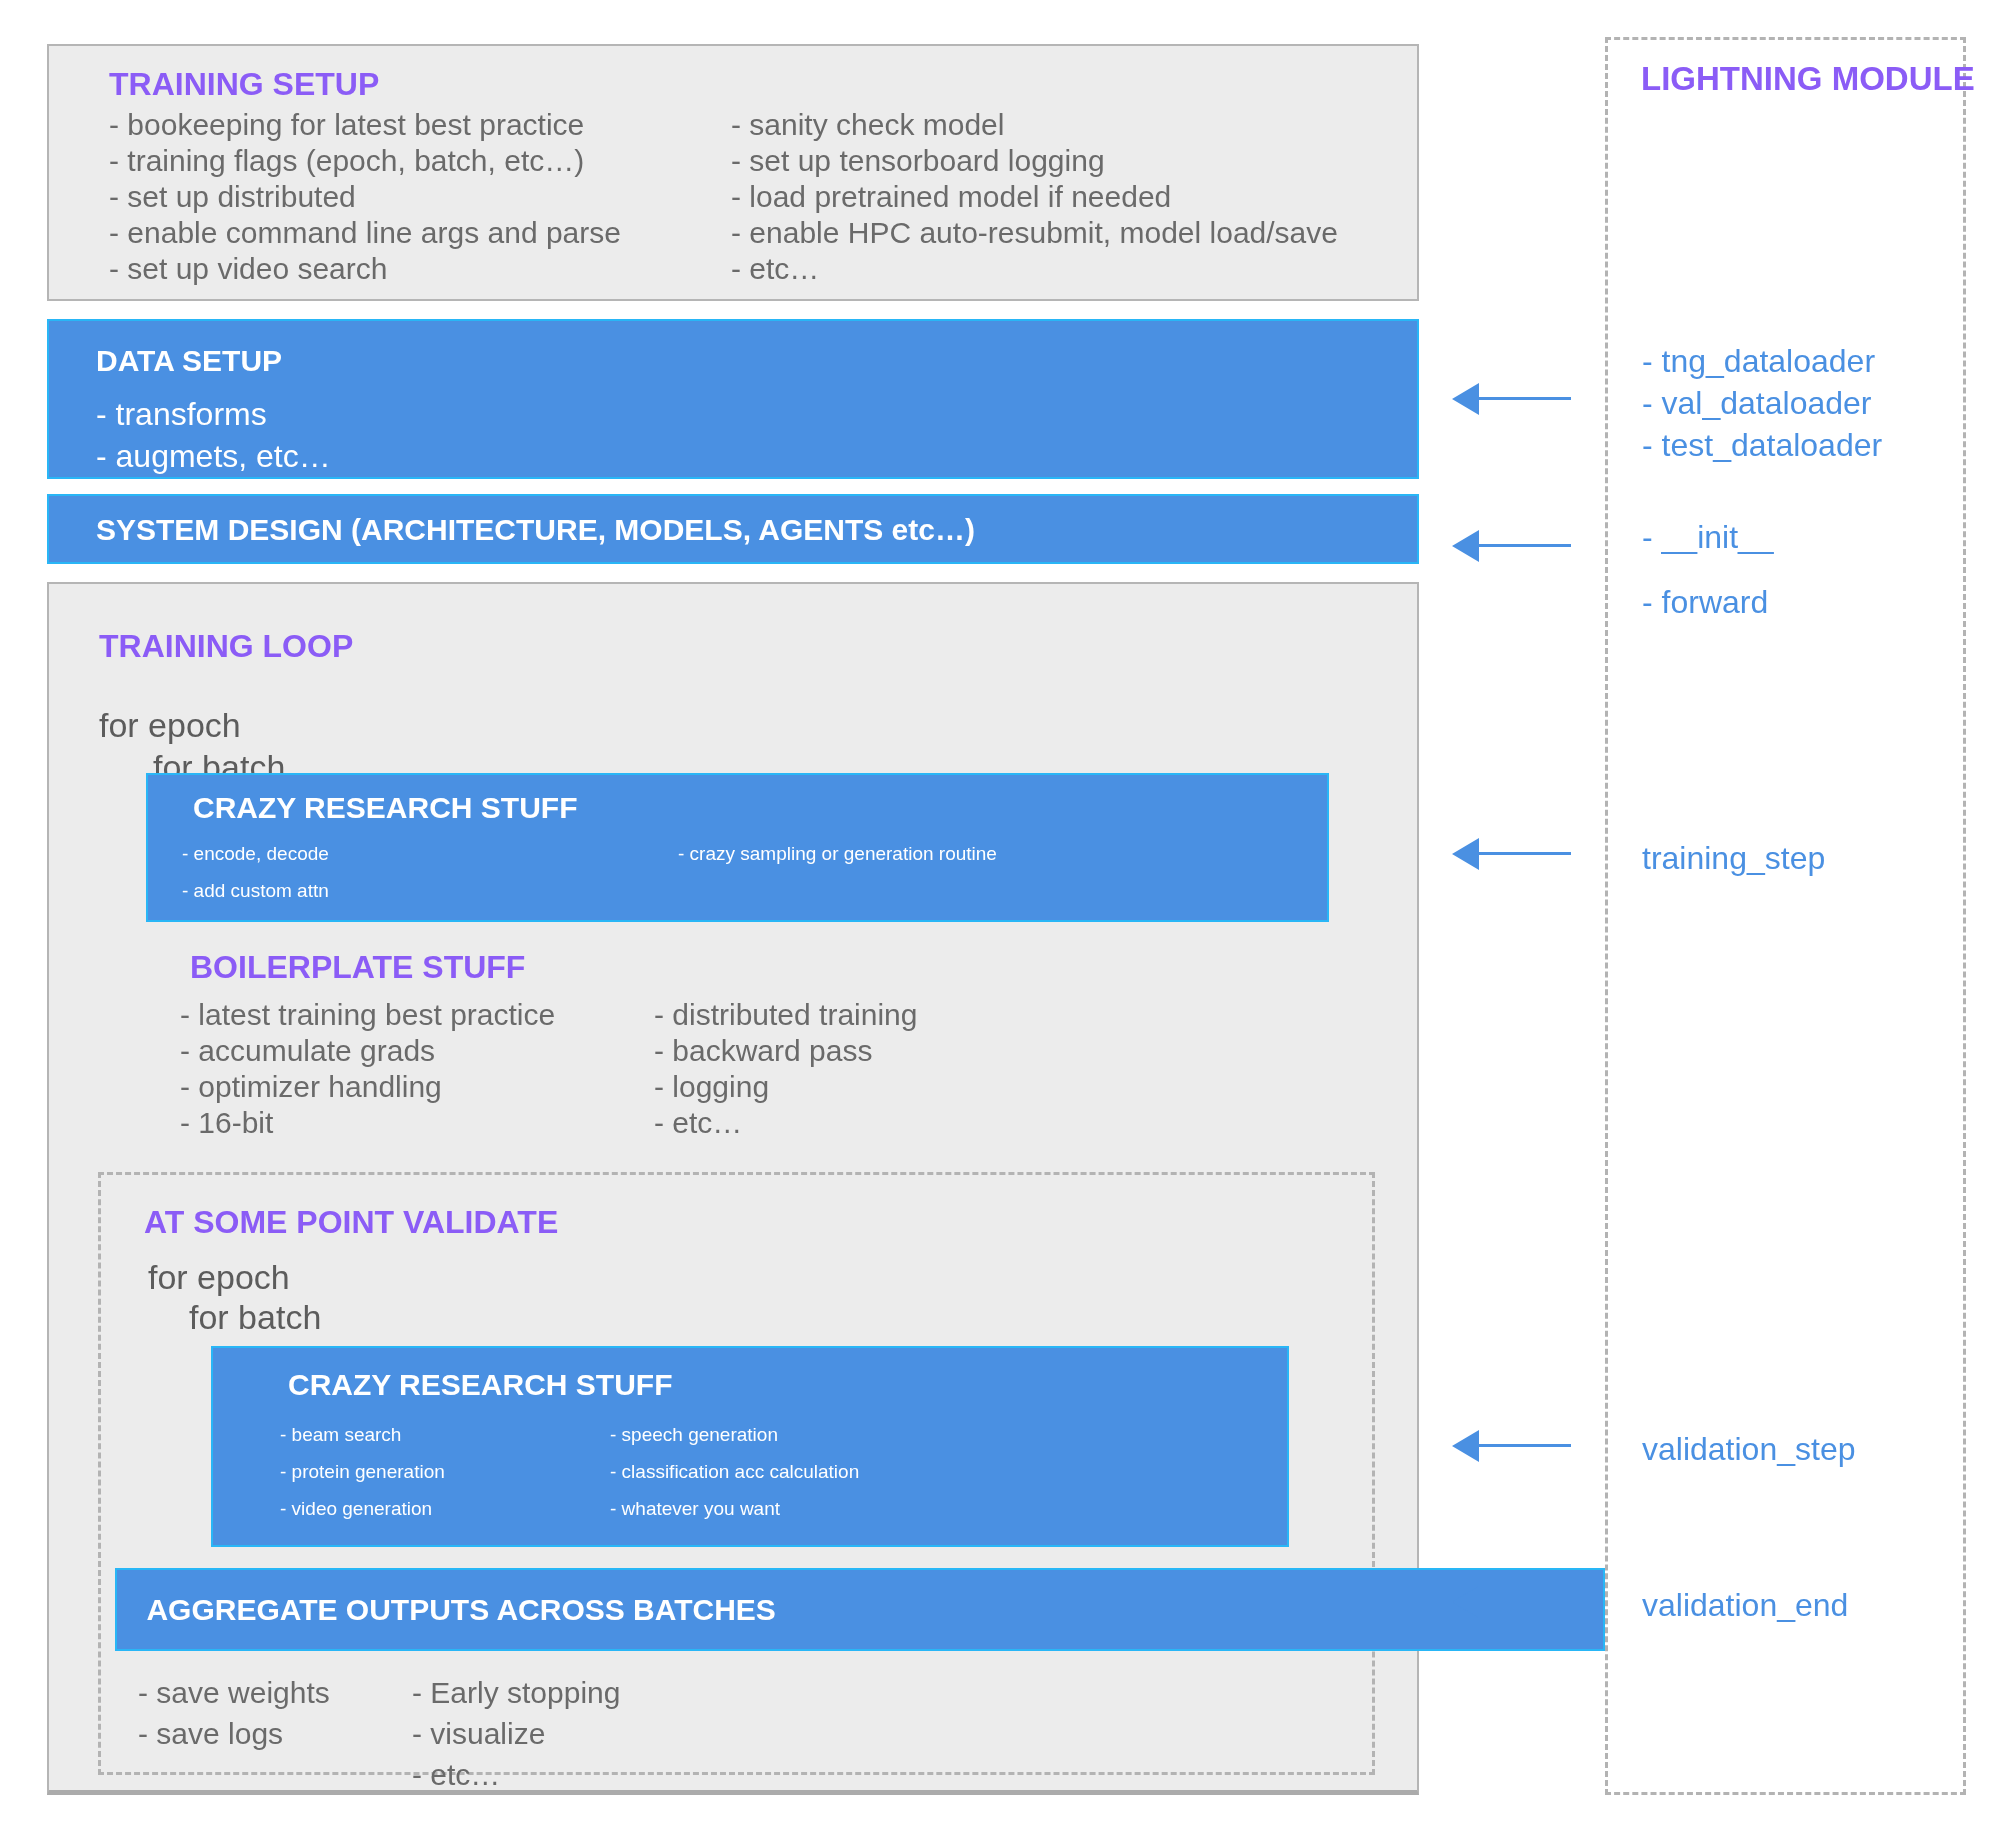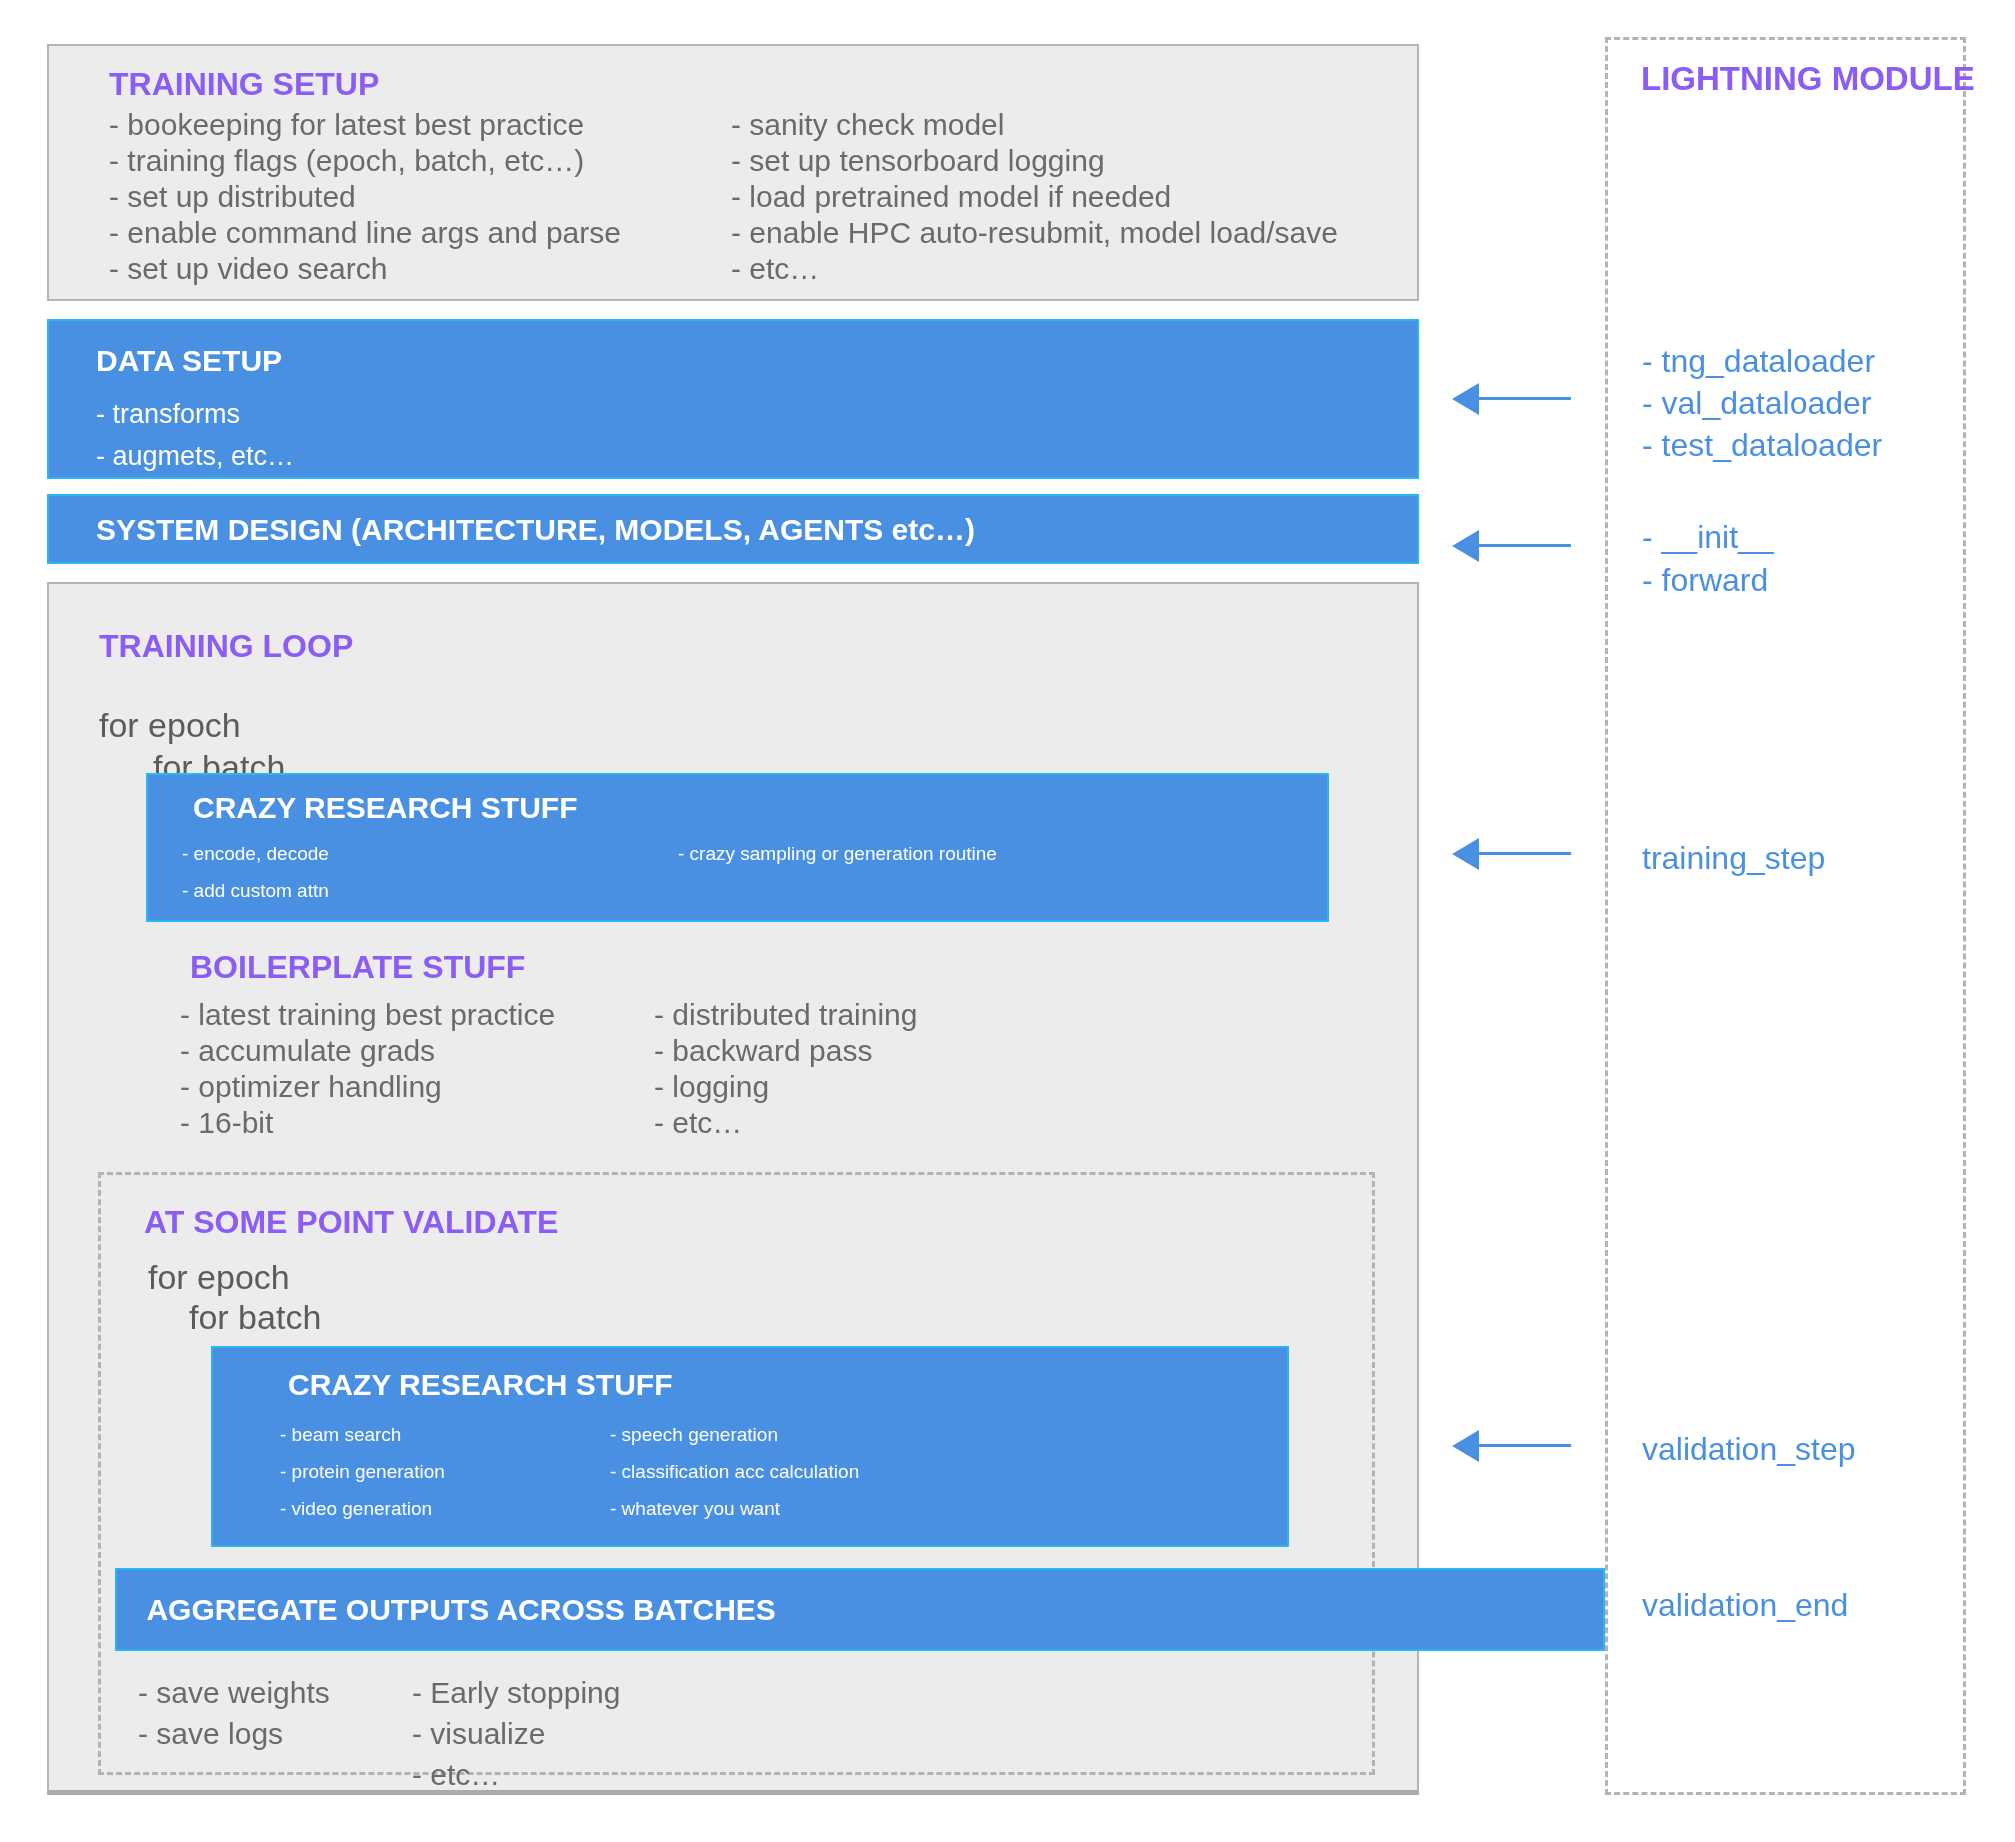--- a/index.html
+++ b/index.html
@@ -50,21 +50,21 @@
       <div class="ln">- sanity check model</div>
       <div class="ln">- set up tensorboard logging</div>
       <div class="ln">- load pretrained model if needed</div>
       <div class="ln">- enable HPC auto-resubmit, model load/save</div>
       <div class="ln">- etc…</div>
     </div>
   </div>
 
   <div class="abs blue-box" style="left:47px;top:319px;width:1372px;height:160px;">
     <div class="abs h-white" style="left:47px;top:23px;font-size:30px;">DATA SETUP</div>
-    <div class="abs bullets-white" style="left:47px;top:72px;font-size:27px;line-height:42px;">
+    <div class="abs bullets-white" style="left:47px;top:72px;font-size:32px;line-height:42px;">
       <div class="ln" style="height:42px;">- transforms</div>
       <div class="ln" style="height:42px;">- augmets, etc…</div>
     </div>
   </div>
 
   <div class="abs blue-box" style="left:47px;top:494px;width:1372px;height:70px;">
     <div class="abs h-white" style="left:47px;top:17px;font-size:30px;">SYSTEM DESIGN (ARCHITECTURE, MODELS, AGENTS etc…)</div>
   </div>
 
   <div class="abs gray-box" style="left:47px;top:582px;width:1372px;height:1213px;border-bottom-width:5px;border-bottom-color:#ababab;">
@@ -138,21 +138,21 @@
     <div class="abs h-black" style="left:33px;top:20px;font-size:33px;">LIGHTNING MODULE</div>
 
     <div class="abs lm-item" style="left:34px;top:300px;">
       <div class="ln">- tng_dataloader</div>
       <div class="ln">- val_dataloader</div>
       <div class="ln">- test_dataloader</div>
     </div>
 
     <div class="abs lm-item" style="left:34px;top:476px;line-height:43px;">
       <div class="ln" style="height:43px;">- __init__</div>
-      <div class="ln" style="height:43px;">- forward</div>
+      <div class="ln" style="height:43px;margin-top:22px;">- forward</div>
     </div>
 
     <div class="abs lm-single" style="left:34px;top:800px;">training_step</div>
 
     <div class="abs lm-single" style="left:34px;top:1391px;">validation_step</div>
 
     <div class="abs lm-single" style="left:34px;top:1547px;">validation_end</div>
   </div>
 
   <div class="arrow" style="left:1452px;top:382px;">

